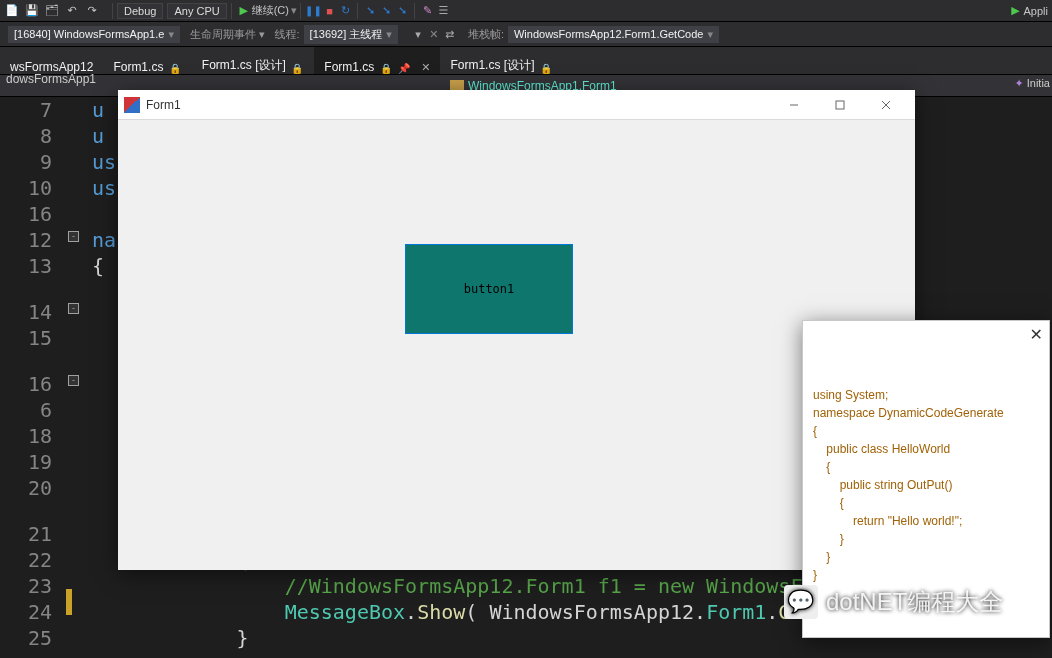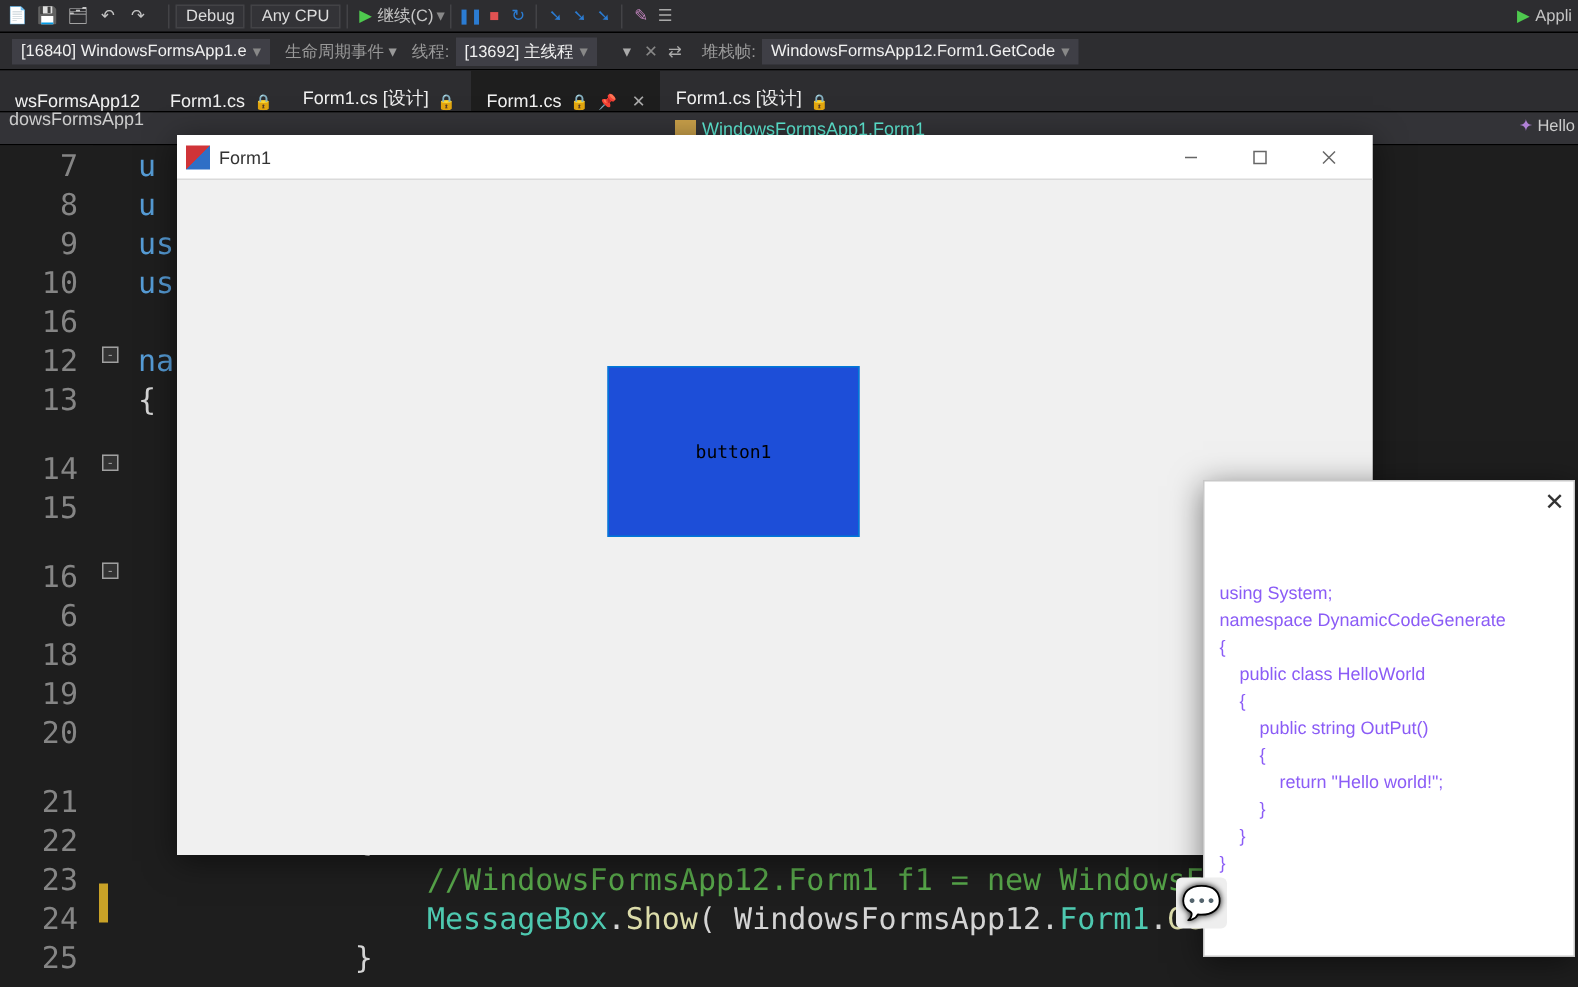--- a/index.html
+++ b/index.html
@@ -129,23 +129,23 @@
   }
   .form-titlebar .title { color: #333; font-size: 12px; flex: 1; }
   .wbtn { width: 46px; height: 30px; display: flex; align-items: center; justify-content: center; color: #666; }
   .wbtn svg { width: 10px; height: 10px; }
   .form-client {
     flex: 1; background: #f0f0f0; position: relative;
   }
   .wf-button {
     position: absolute;
     left: 287px; top: 124px;
-    width: 168px; height: 114px;
+    width: 168px; height: 90px;
     border: 1px solid #0078d7;
-    background: #1d4ed8;
+    background: #0f766e;
     color: #000; font-family: "SimSun","NSimSun",monospace; font-size: 12px;
     display: flex; align-items: center; justify-content: center;
   }
 
   
   .popup {
     position: absolute;
     left: 802px; top: 320px;
     width: 248px; height: 318px;
     background: #ffffff;
@@ -153,21 +153,21 @@
     border: 1px solid #c8c8c8;
     color: #000;
   }
   .popup .close {
     position: absolute; right: 6px; top: 4px;
     font-size: 16px; color: #333; cursor: pointer;
   }
   .popup .code {
     position: absolute; left: 10px; top: 65px; right: 10px;
     font-family: "Segoe UI","Microsoft YaHei",sans-serif;
-    font-size: 12px; line-height: 18px; color: #8b5cf6;
+    font-size: 12px; line-height: 18px; color: #a16207;
     white-space: pre;
   }
 
   
   .watermark {
     position: absolute;
     left: 784px; top: 585px;
     color: rgba(255,255,255,0.88);
     font-size: 24px; font-weight: 500;
     display: flex; align-items: center; gap: 8px;
@@ -274,21 +274,21 @@
 <div class="breadcrumb">
   <div class="bc-left">
     <span>dowsFormsApp1</span>
     <span style="margin-left:360px;color:#888">▾</span>
   </div>
   <span class="bc-icon"></span>
   <span class="bc-mid">WindowsFormsApp1.Form1</span>
 </div>
 
 <div style="position:absolute; right:2px; top:77px; color:#ccc; font-size:11px;">
-  <span style="color:#b181d6">✦</span> <span>Hello</span>
+  <span style="color:#b181d6">✦</span> <span>Initia</span>
 </div>
 
 <div class="main">
   <div class="gutter">
     <div class="ln">7</div>
     <div class="ln">8</div>
     <div class="ln">9</div>
     <div class="ln">10</div>
     <div class="ln">16</div>
     <div class="ln">12</div>
@@ -371,13 +371,14 @@
         public string OutPut()
         {
             return "Hello world!";
         }
     }
 }</div>
 </div>
 
 <div class="watermark">
   <span class="wm-icon">💬</span>
+  <span>dotNET编程大全</span>
 </div>
 
 </body></html>

